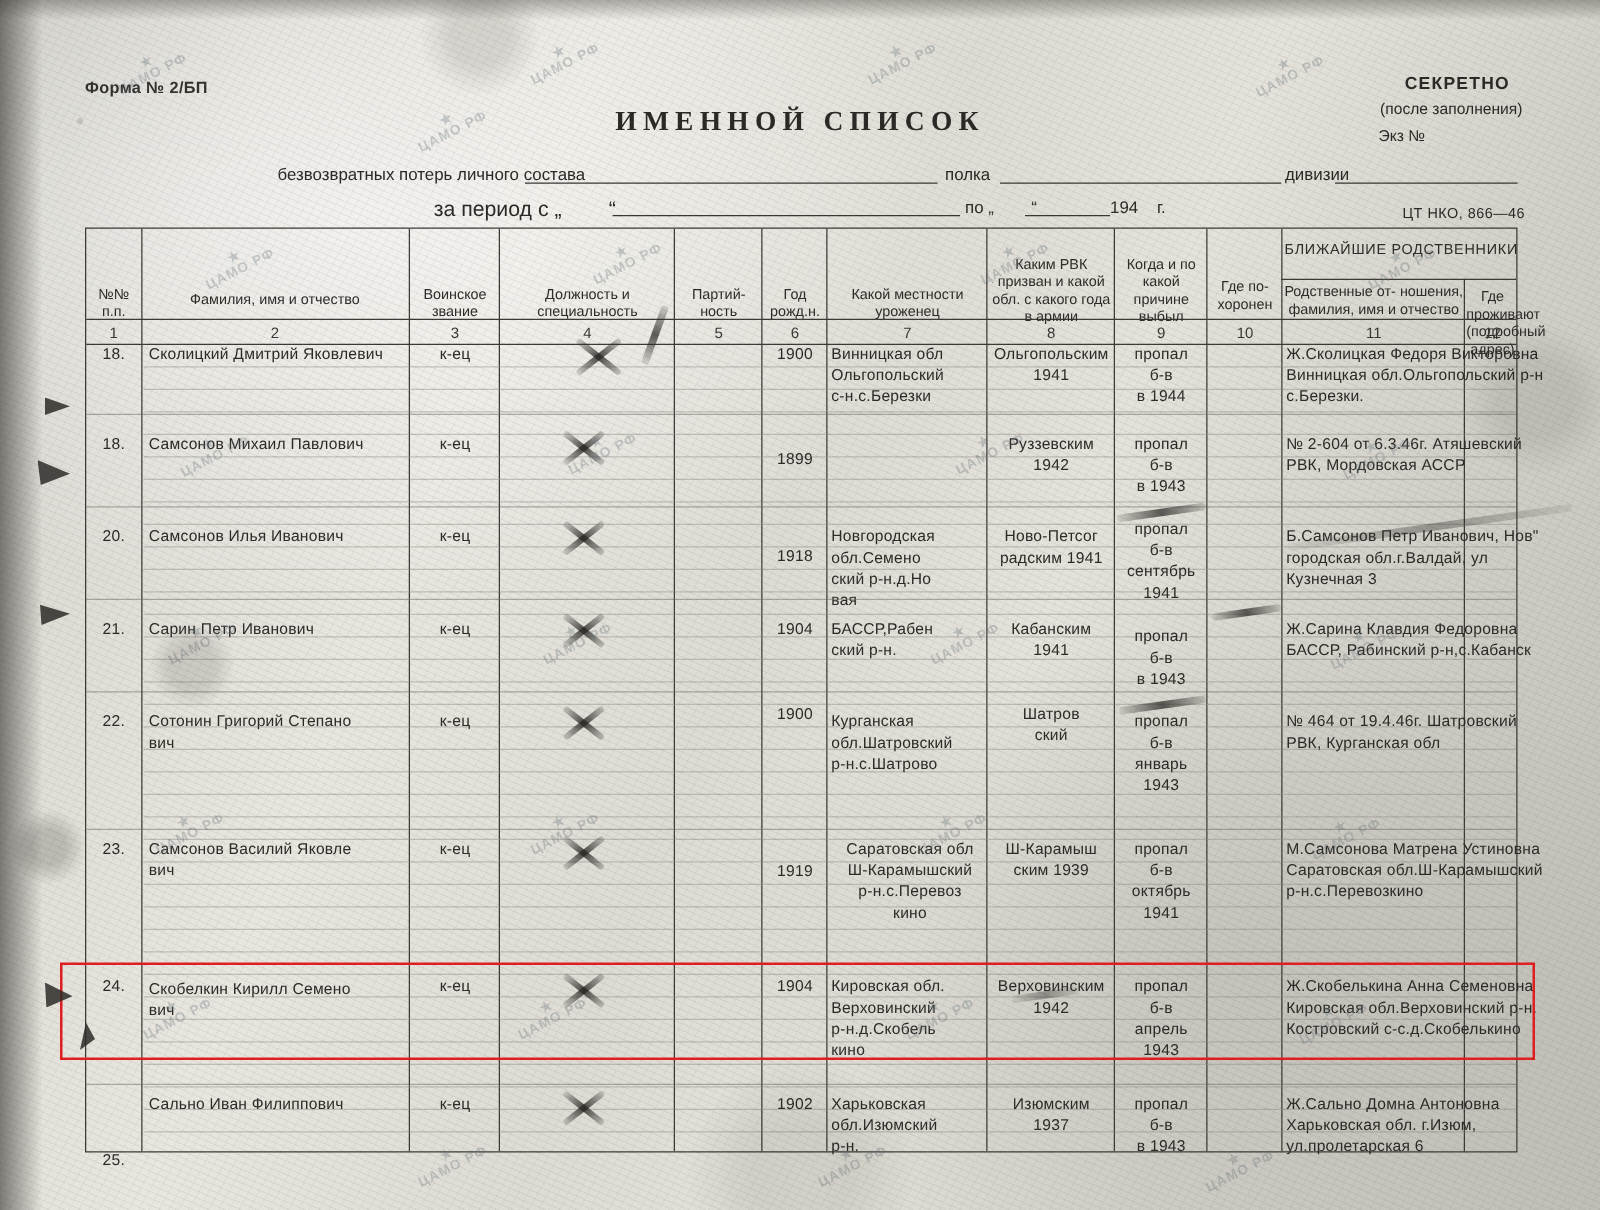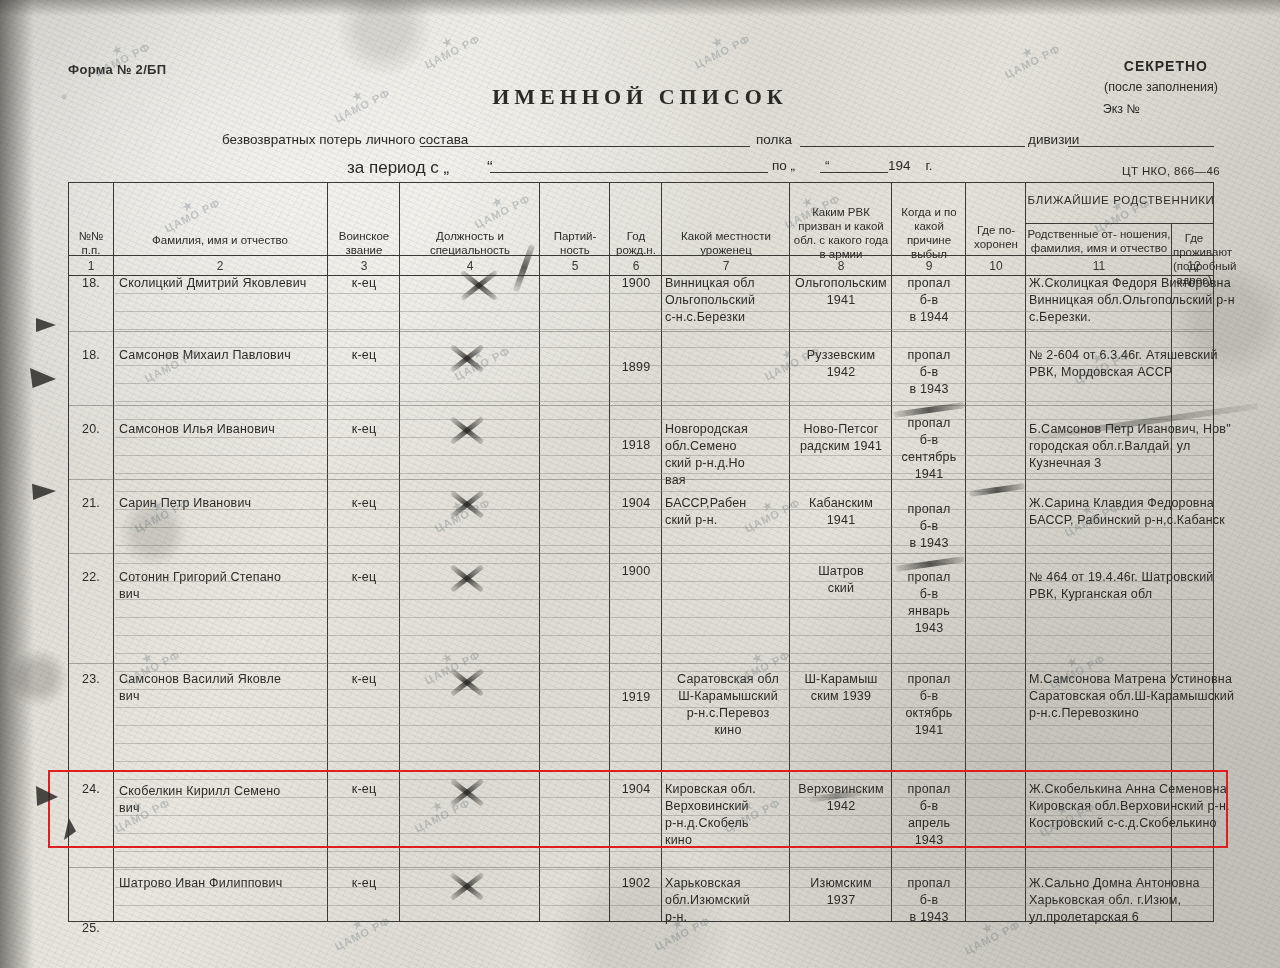--- a/index.html
+++ b/index.html
@@ -407,20 +407,23 @@
         </div>
       <div class="scribble" style="left:900px; top:304px; width:56px;"></div>
 
       <div class="hline light" style="top:370px;"></div>
 
       <div class="cell c" style="left:0;   top:386px; width:44px;">22.</div>
       <div class="cell" style="left:50px;top:386px; width:205px;">Сотонин Григорий Степано
 вич</div>
       <div class="cell c" style="left:260px;top:386px;width:70px;">к-ец</div>
       <div class="cell c" style="left:542px;top:380px;width:50px;">1900</div>
+      <div class="cell" style="left:596px;top:386px;width:126px;">Курганская
+обл.Шатровский
+р-н.с.Шатрово</div>
       <div class="cell c" style="left:722px;top:380px;width:100px;">Шатров
 ский</div>
       <div class="cell c" style="left:824px;top:386px;width:72px;">пропал
 б-в
 январь
 1943</div>
       <div class="cell" style="left:960px;top:386px;width:255px;">№ 464 от 19.4.46г. Шатровский</div>
       <div class="cell" style="left:960px;top:403px;width:255px;">РВК, Курганская обл</div>
       <div class="xmark" style="left:378px; top:378px; width:40px; height:30px;">
           <span class="a"></span>
@@ -475,21 +478,21 @@
 Костровский с-с.д.Скобелькино</div>
       <div class="xmark" style="left:378px; top:592px; width:40px; height:30px;">
           <span class="a"></span>
           <span class="b"></span>
         </div>
       <div class="scribble" style="left:740px; top:610px; width:54px; opacity:.55;"></div>
 
       <div class="hline light" style="top:684px;"></div>
 
       <div class="cell c" style="left:0;   top:692px; width:44px;margin-top:45px;">25.</div>
-      <div class="cell" style="left:50px;top:692px; width:205px;">Шатрово Иван Филиппович</div>
+      <div class="cell" style="left:50px;top:692px; width:205px;">Сально Иван Филиппович</div>
       <div class="cell c" style="left:260px;top:692px;width:70px;">к-ец</div>
       <div class="cell c" style="left:542px;top:692px;width:50px;">1902</div>
       <div class="cell" style="left:596px;top:692px;width:126px;">Харьковская
 обл.Изюмский
 р-н.</div>
       <div class="cell c" style="left:722px;top:692px;width:100px;">Изюмским
 1937</div>
       <div class="cell c" style="left:824px;top:692px;width:72px;">пропал
 б-в
 в 1943</div>

